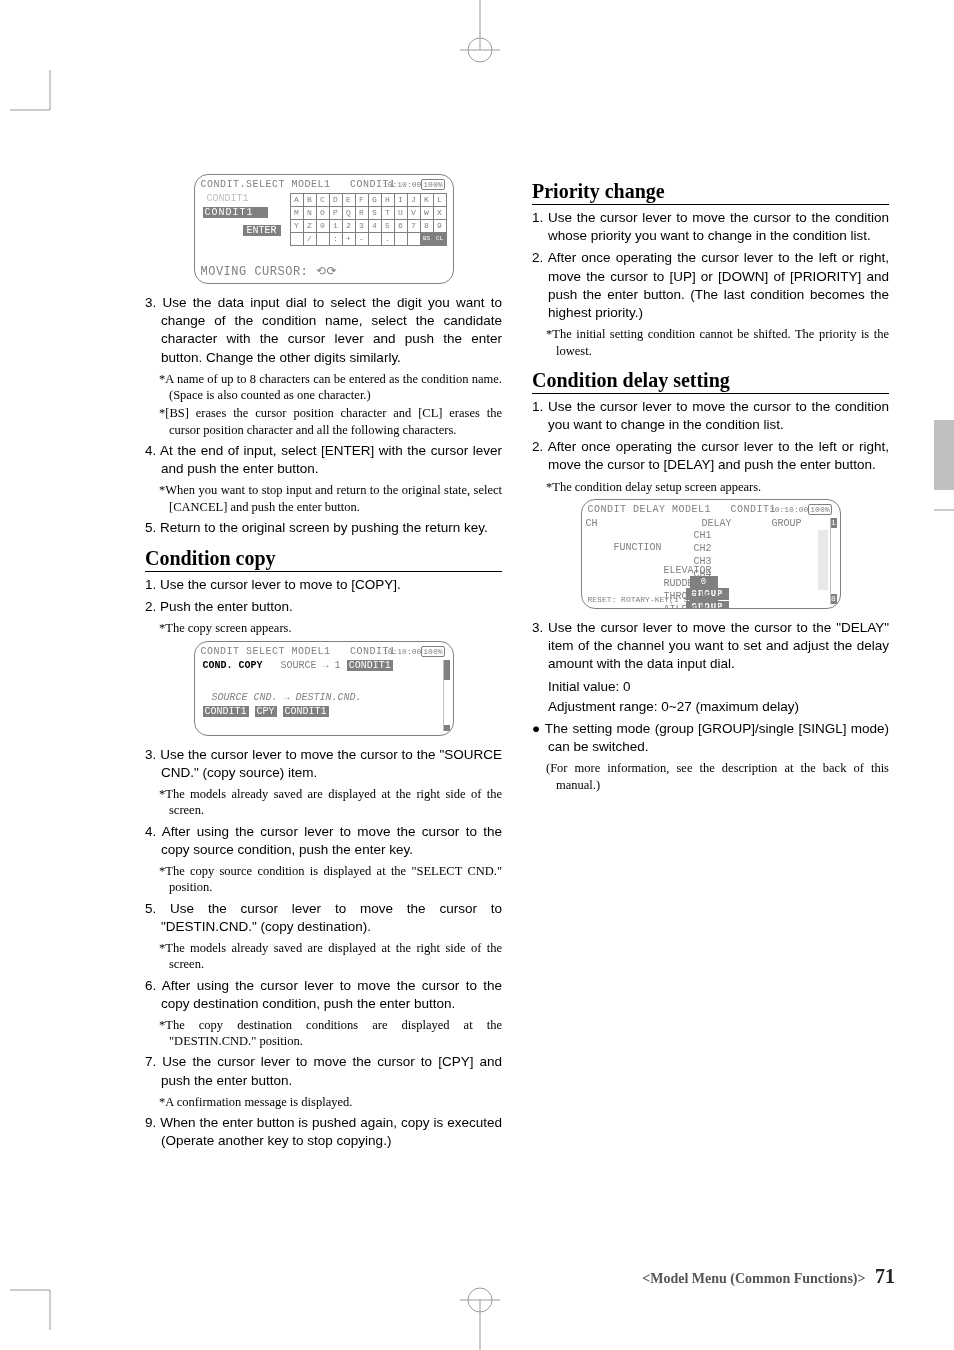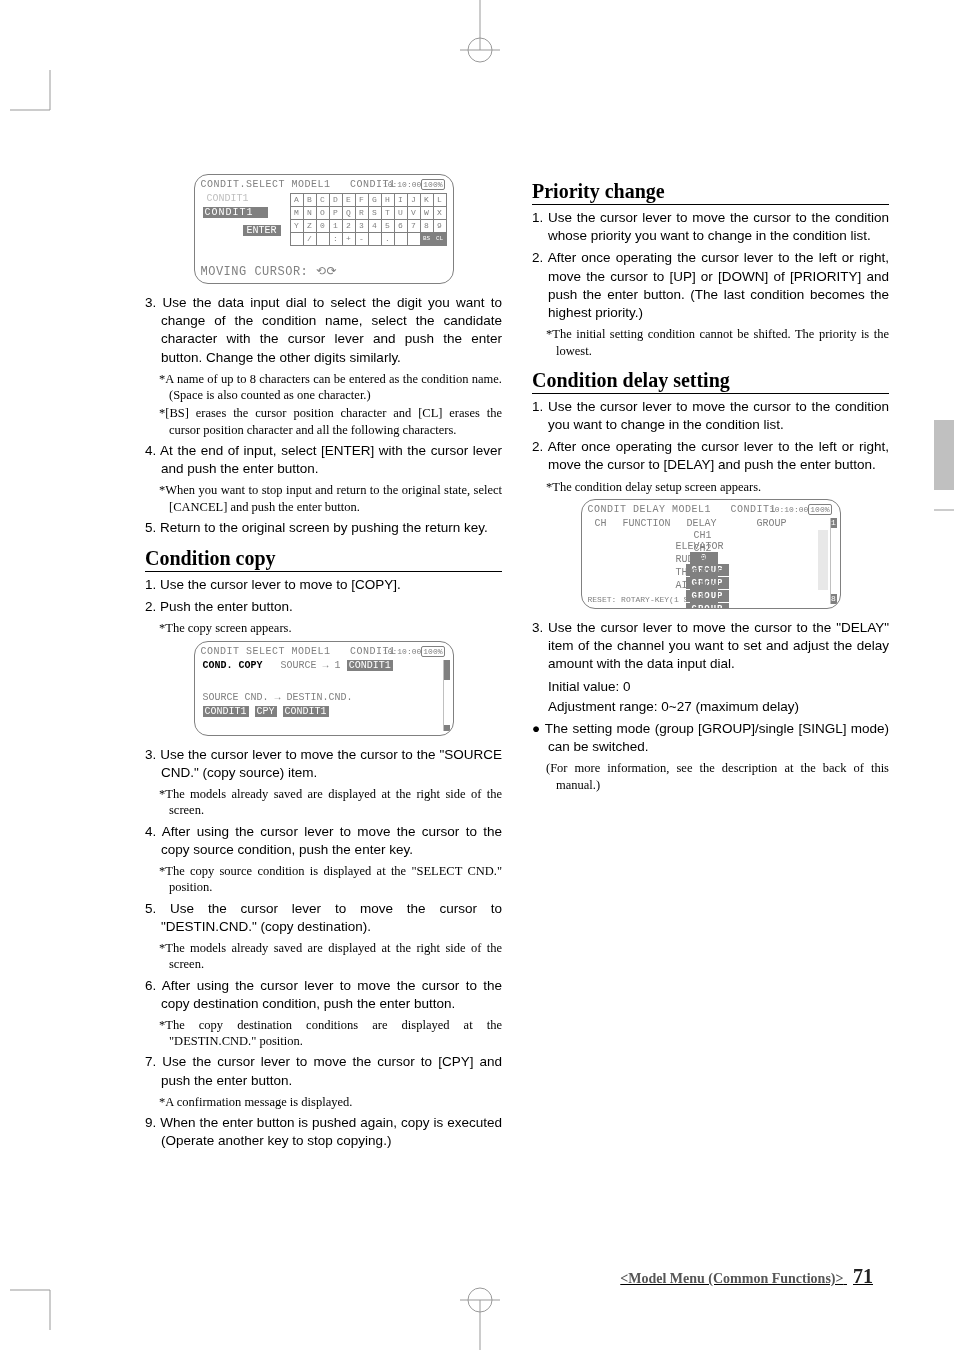--- a/index.html
+++ b/index.html
@@ -101,42 +101,41 @@
   .lcd .cursor-blk { display:inline-block; width:10px; height:11px; background:#808080; vertical-align:bottom; margin-left:2px;}
   .lcd .enter-inv { position:absolute; top:50px; left:48px; background:#808080; color:#fff; padding:0 4px; }
   .lcd .bottom-hint { position:absolute; bottom:4px; left:6px; font-size:12px; letter-spacing:0.5px;}
   .lcd .grid { position:absolute; top:18px; right:6px; }
   .lcd .grid table { border-collapse:collapse; }
   .lcd .grid td { border:1px solid #808080; width:10px; height:10px; text-align:center; font-size:8px; line-height:10px; color:#808080;}
   .lcd .grid .corner { background:#808080; color:#fff !important;}
   .lcd2 .line1 { position:absolute; top:18px; left:8px; }
   .lcd2 .line1 b { color:#000; font-weight:bold; }
   .lcd2 .inv { background:#808080; color:#fff; padding:0 2px; }
-  .lcd2 .line2 { position:absolute; top:50px; left:8px; }
+  .lcd2 .line2 { position:absolute; top:50px; left:17px;font-style:italic; }
   .lcd2 .line3 { position:absolute; top:64px; left:8px; }
   .lcd2 .scrollbar, .lcd3 .scrollbar { position:absolute; right:3px; top:18px; bottom:4px; width:6px; border-left:1px solid #c0c0c0;}
   .lcd2 .scrollbar .thumb, .lcd3 .scrollbar .thumb { position:absolute; left:0; right:0; background:#808080;}
-  .lcd3 .hdr { position:absolute; top:18px; left:13px; right:12px; display:flex; }
+  .lcd3 .hdr { position:absolute; top:18px; left:4px; right:12px; display:flex; }
   .lcd3 .rows { position:absolute; top:30px; left:6px; right:12px; }
   .lcd3 .row { display:flex; align-items:center; height:13px;flex-direction:column; }
   .lcd3 .ch { width:28px; }
-  .lcd3 .fn { width:64px; }
+  .lcd3 .fn { width:88px;margin-top:24px; }
   .lcd3 .dval { width:26px; border:1px solid #808080; text-align:center; margin-right:8px; font-size:9px;}
   .lcd3 .dval.inv { background:#808080; color:#fff;}
   .lcd3 .grp { border:1px solid #808080; background:#808080; color:#fff; padding:0 4px; font-weight:bold; letter-spacing:1px; font-size:9px;}
   .lcd3 .ghdr { width:70px; }
   .lcd3 .bottom-hint2 { position:absolute; bottom:4px; left:6px; font-size:8px; }
   .lcd3 .greybar { position:absolute; right:12px; top:30px; bottom:18px; width:10px; background:#e8e8e8;}
   .lcd3 .idx1 { font-size:8px;}
   .footer {
     position:absolute;
     bottom: 62px;
-    right: 81px;
+    right: 59px;
     font-family:"Times New Roman", serif;
-    text-decoration:underline;
   }
   .footer .label { font-weight:bold; font-size:14px; color:#555;}
   .footer .num { font-weight:bold; font-size:20px; margin-left:6px; color:#222;}
   .side-tab {
     position:absolute;
     right:0; top:420px;
     width:20px; height:70px;
     background:#c0c0c0;
   }
 </style>

